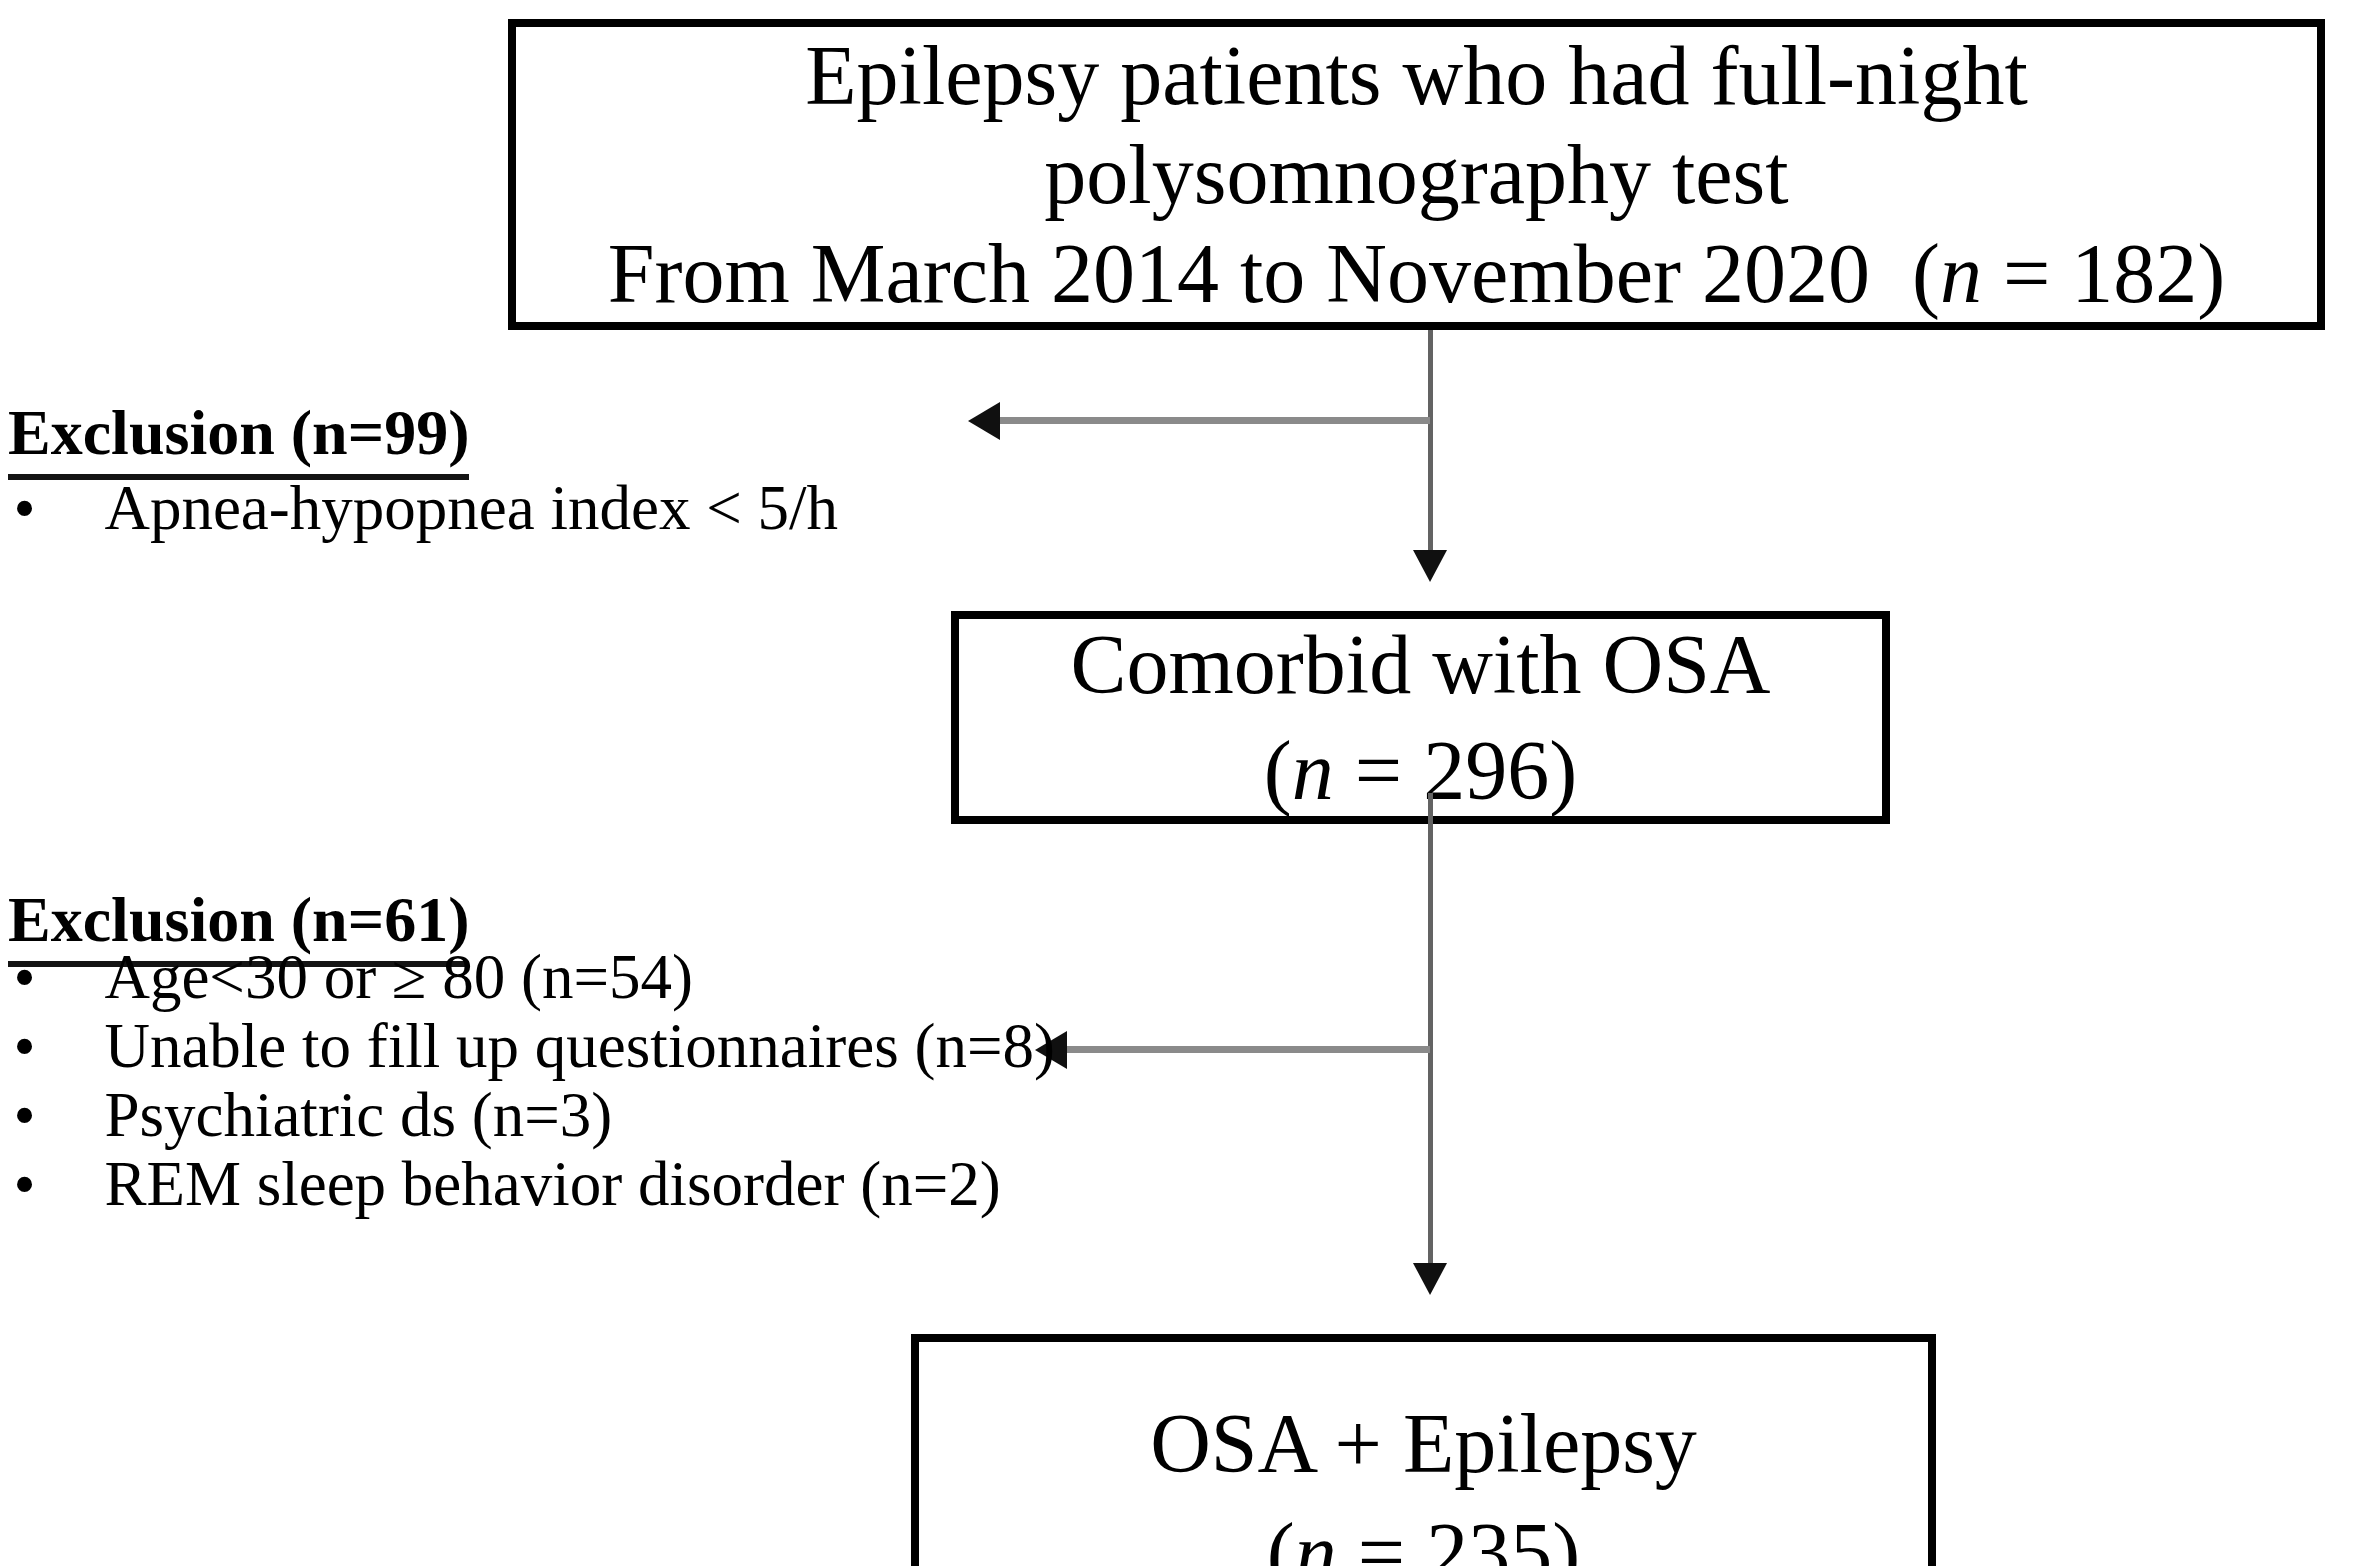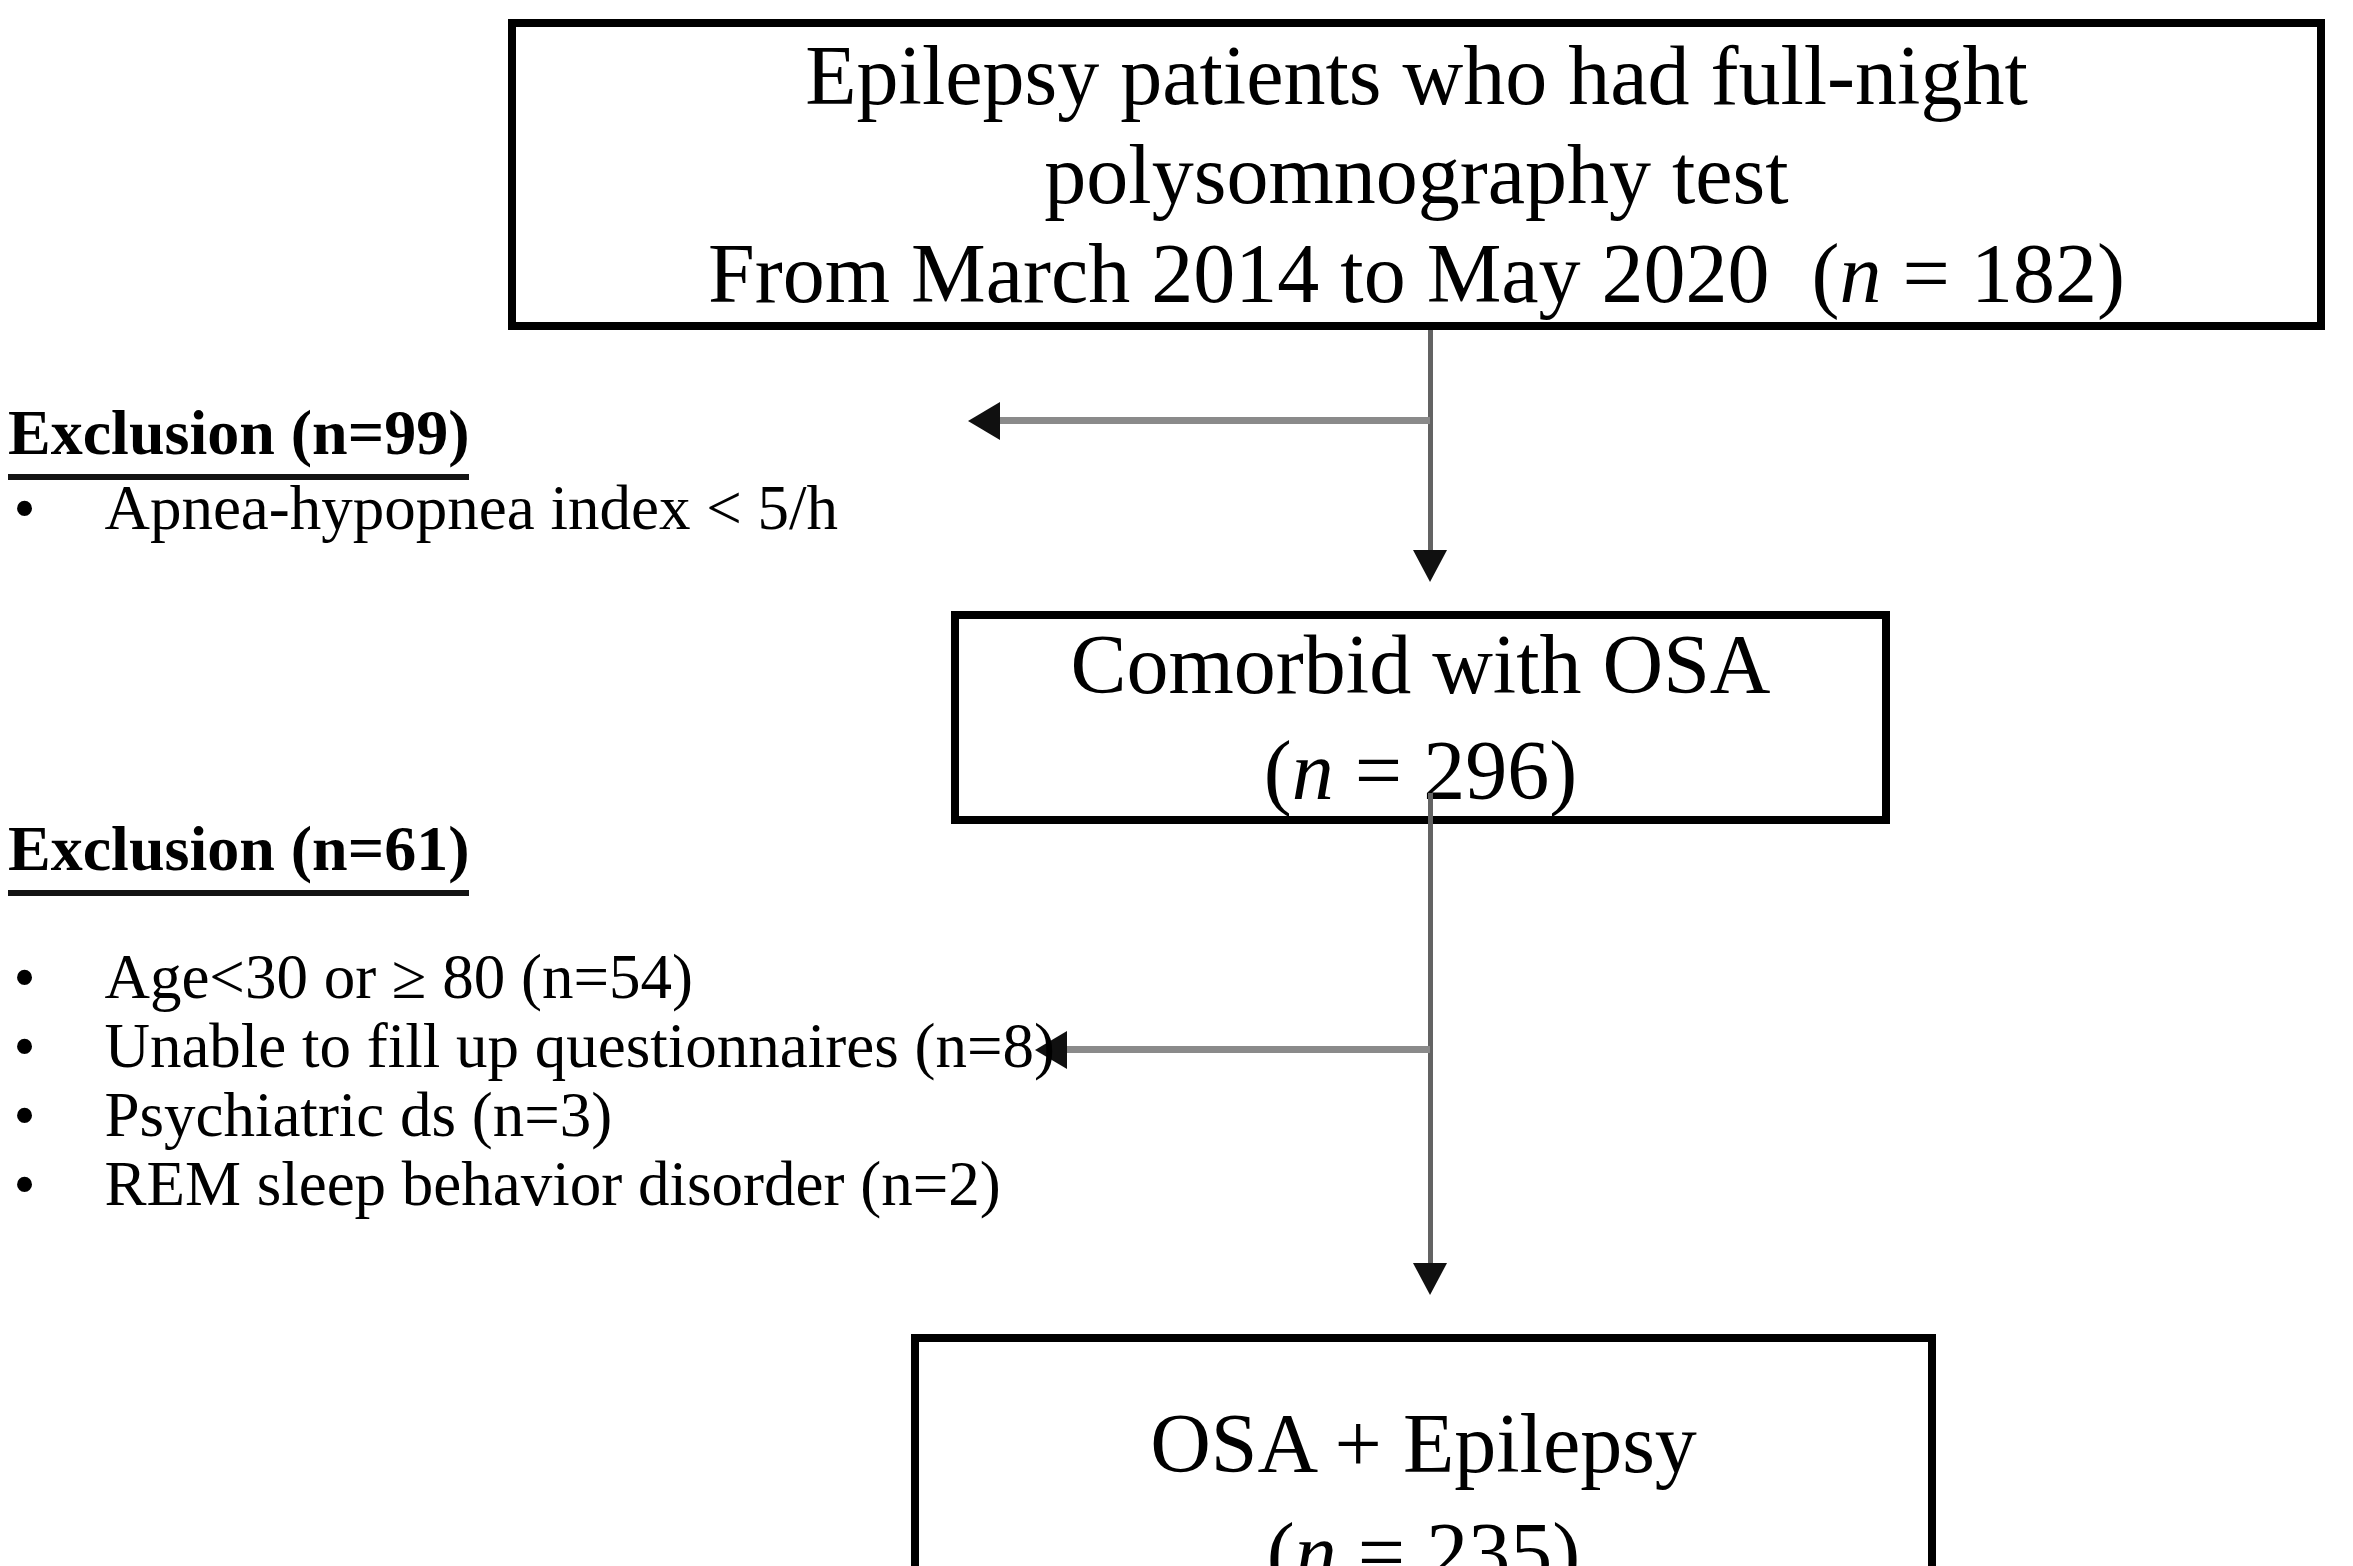--- a/index.html
+++ b/index.html
@@ -86,21 +86,21 @@
   }
 </style>
 </head>
 <body>
 
 <div id="canvas">
 
   <div id="box-top" class="flow-box" style="left:508px; top:19px; width:1817px; height:311px;text-align:center;">
     <div class="box-line">Epilepsy patients who had full-night</div>
     <div class="box-line">polysomnography test</div>
-    <div class="box-line"><span>From March 2014 to May 2020  (</span><span class="nvar">n</span><span> = 182)</span></div>
+    <div class="box-line"><span>From March 2014 to November 2020  (</span><span class="nvar">n</span><span> = 182)</span></div>
   </div>
 
   <div class="vline" style="left:1428px; top:330px; height:221px;"></div>
   <div class="arrowhead-down" style="left:1413px; top:550px;"></div>
 
   <div class="hline" style="left:999px; top:417px; width:431px;"></div>
   <div class="arrowhead-left" style="left:968px; top:402px;"></div>
 
   <div class="excl-heading" style="left:8px; top:401px;">Exclusion (n=99)</div>
   <div class="bullet-row" style="left:13.4px; top:473px;">
@@ -111,21 +111,21 @@
     <div class="box-line">Comorbid with OSA</div>
     <div class="box-line"><span>(</span><span class="nvar">n</span><span> = 296)</span></div>
   </div>
 
   <div class="vline" style="left:1428px; top:793px; height:471px;"></div>
   <div class="arrowhead-down" style="left:1413px; top:1263px;"></div>
 
   <div class="hline" style="left:1066px; top:1046px; width:364px;"></div>
   <div class="arrowhead-left" style="left:1035px; top:1031px;"></div>
 
-  <div class="excl-heading" style="left:8px; top:817px;">Exclusion (n=61)</div>
+  <div class="excl-heading" style="left:8px; top:888px;">Exclusion (n=61)</div>
   <div class="bullet-row" style="left:13.4px; top:942px;">
     <span class="bullet-marker">•</span><span>Age&lt;30 or ≥ 80 (n=54)</span>
   </div>
   <div class="bullet-row" style="left:13.4px; top:1011px;">
     <span class="bullet-marker">•</span><span>Unable to fill up questionnaires (n=8)</span>
   </div>
   <div class="bullet-row" style="left:13.4px; top:1080px;">
     <span class="bullet-marker">•</span><span>Psychiatric ds (n=3)</span>
   </div>
   <div class="bullet-row" style="left:13.4px; top:1149px;">

